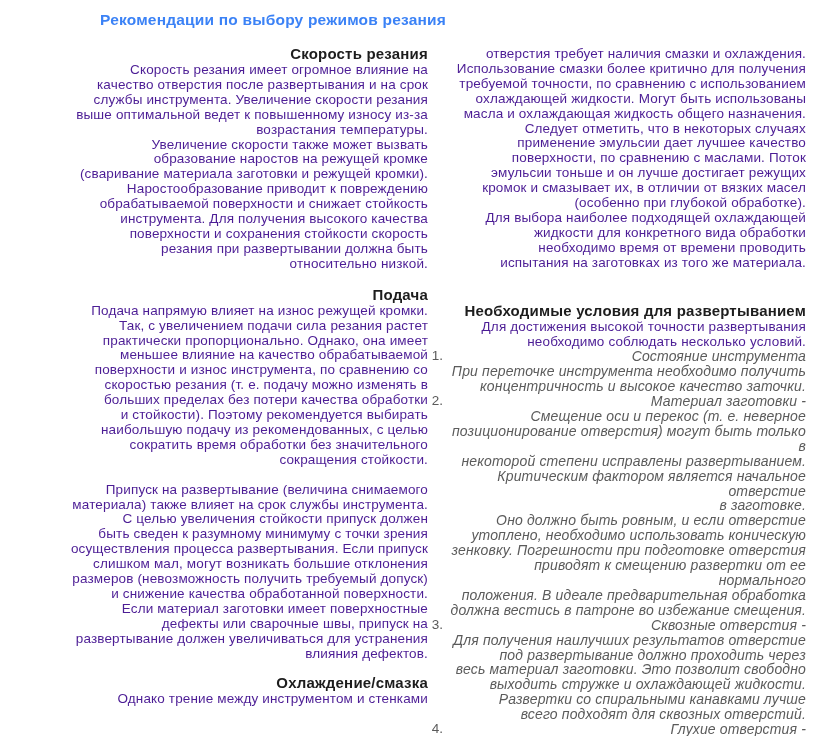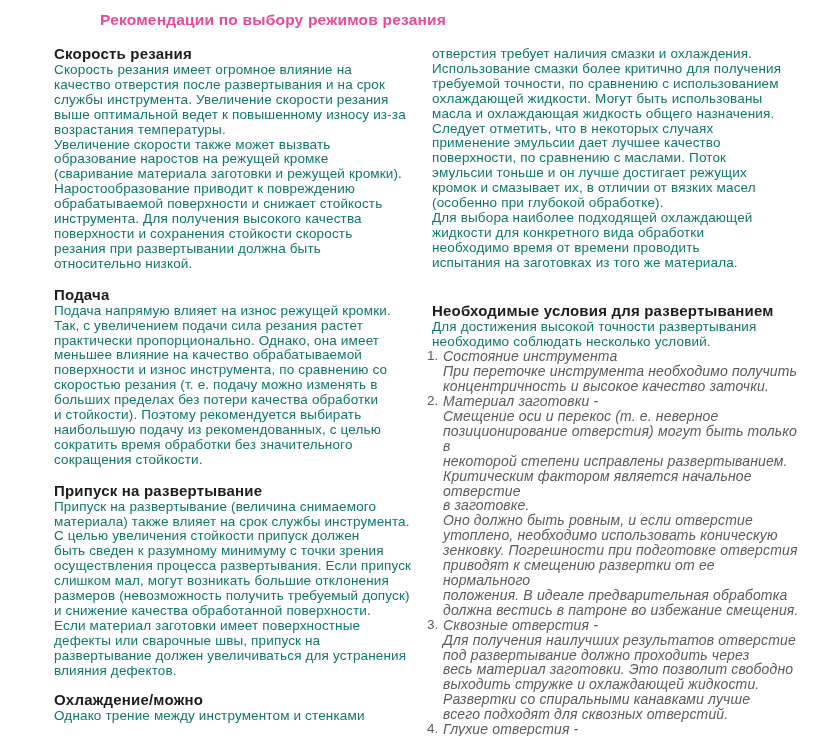--- a/index.html
+++ b/index.html
@@ -10,42 +10,43 @@
     background: #ffffff;
     font-family: "Liberation Sans", "DejaVu Sans", sans-serif;
     overflow: hidden;
   }
   .doc-title {
     position: absolute;
     left: 100px;
     top: 11px;
     font-size: 15.5px;
     font-weight: bold;
-    color: #ec4899;
+    color: #3b82f6;
     letter-spacing: 0.2px;
     white-space: nowrap;
   }
   .col {
     position: absolute;
     width: 374px;
+    text-align: right;
   }
   .col-left  { left: 54px;  top: 46px; }
   .col-right { left: 432px; top: 47px; }
   .section-heading {
     font-size: 15px;
     font-weight: bold;
     color: #1d1d1d;
     line-height: 16px;
     letter-spacing: 0.2px;
     margin: 0 0 1px 0;
     white-space: nowrap;
   }
   .body-lines {
     font-size: 13.5px;
-    color: #0f766e;
+    color: #4c1d95;
     line-height: 14.9px;
     letter-spacing: 0.15px;
     white-space: pre-line;
   }
   .section { margin-top: 15px; }
   .section.first { margin-top: 0; }
   .section.tight { margin-top: 13px; }
   .section.spaced { margin-top: 32px; }
   .numbered-item {
     display: flex;
@@ -101,36 +102,35 @@
 меньшее влияние на качество обрабатываемой
 поверхности и износ инструмента, по сравнению со
 скоростью резания (т. е. подачу можно изменять в
 больших пределах без потери качества обработки
 и стойкости). Поэтому рекомендуется выбирать
 наибольшую подачу из рекомендованных, с целью
 сократить время обработки без значительного
 сокращения стойкости.</div>
     </div>
     <div class="section">
-      <div class="section-heading">Припуск на развертывание</div>
       <div class="body-lines">Припуск на развертывание (величина снимаемого
 материала) также влияет на срок службы инструмента.
 С целью увеличения стойкости припуск должен
 быть сведен к разумному минимуму с точки зрения
 осуществления процесса развертывания. Если припуск
 слишком мал, могут возникать большие отклонения
 размеров (невозможность получить требуемый допуск)
 и снижение качества обработанной поверхности.
 Если материал заготовки имеет поверхностные
 дефекты или сварочные швы, припуск на
 развертывание должен увеличиваться для устранения
 влияния дефектов.</div>
     </div>
     <div class="section tight">
-      <div class="section-heading">Охлаждение/можно</div>
+      <div class="section-heading">Охлаждение/смазка</div>
       <div class="body-lines">Однако трение между инструментом и стенками</div>
     </div>
   </div>
 
   <div class="col col-right">
     <div class="section first">
       <div class="body-lines">отверстия требует наличия смазки и охлаждения.
 Использование смазки более критично для получения
 требуемой точности, по сравнению с использованием
 охлаждающей жидкости. Могут быть использованы

